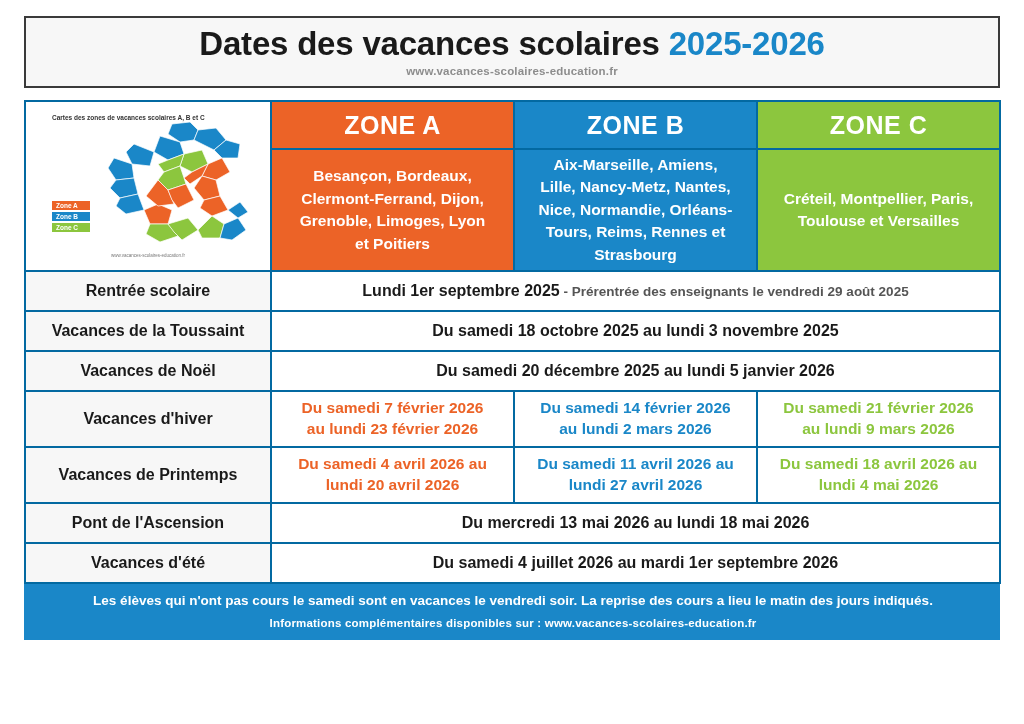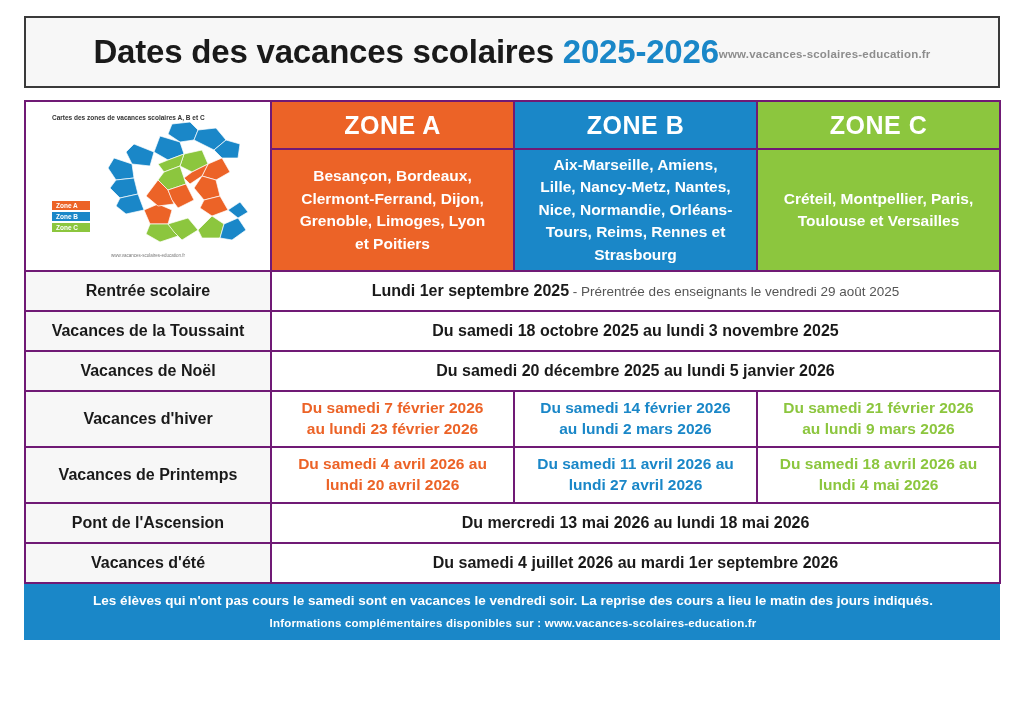--- a/index.html
+++ b/index.html
@@ -22,20 +22,21 @@
     position: relative;
   }
 
   
   .header {
     border: 2px solid #3a3a3a;
     background: #f7f7f7;
     height: 72px;
     box-sizing: border-box;
     display: flex;
+    flex-direction: column;
     align-items: center;
     justify-content: center;
     margin-bottom: 12px;
   }
   .header-title {
     font-size: 33px;
     font-weight: bold;
     letter-spacing: -0.2px;
     line-height: 1.05;
     white-space: nowrap;
@@ -51,21 +52,21 @@
     letter-spacing: 0.2px;
   }
 
   
   .tbl {
     border-collapse: collapse;
     width: 976px;
     table-layout: fixed;
   }
   .tbl td {
-    border: 2px solid #701a75;
+    border: 2px solid #0369a1;
     vertical-align: middle;
     text-align: center;
     padding: 4px 20px;
     box-sizing: border-box;
   }
   .col-label { width: 246px; }
   .col-zone  { width: 243px; }
 
   
   .zone-head {
@@ -155,21 +156,21 @@
   .row-label.tall { height: 56px; }
 
   
   .date-common {
     font-size: 16px;
     font-weight: bold;
     color: #1a1a1a;
     background: #ffffff;
   }
   .date-common .muted {
-    font-weight: normal;
+    font-weight: bold;
     font-size: 13.5px;
     color: #555;
   }
 
   
   .date-zone {
     font-size: 15.5px;
     font-weight: bold;
     line-height: 1.35;
     background: #ffffff;

